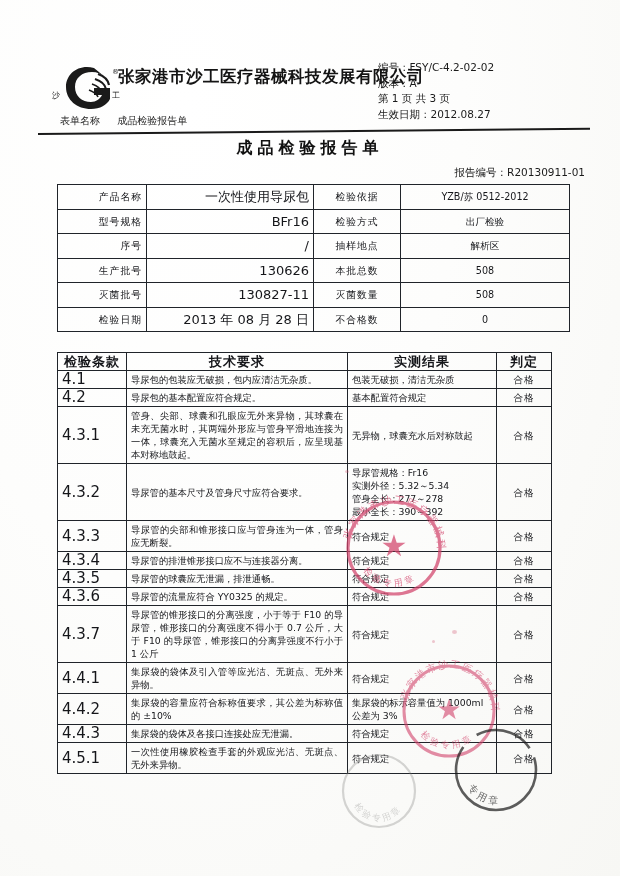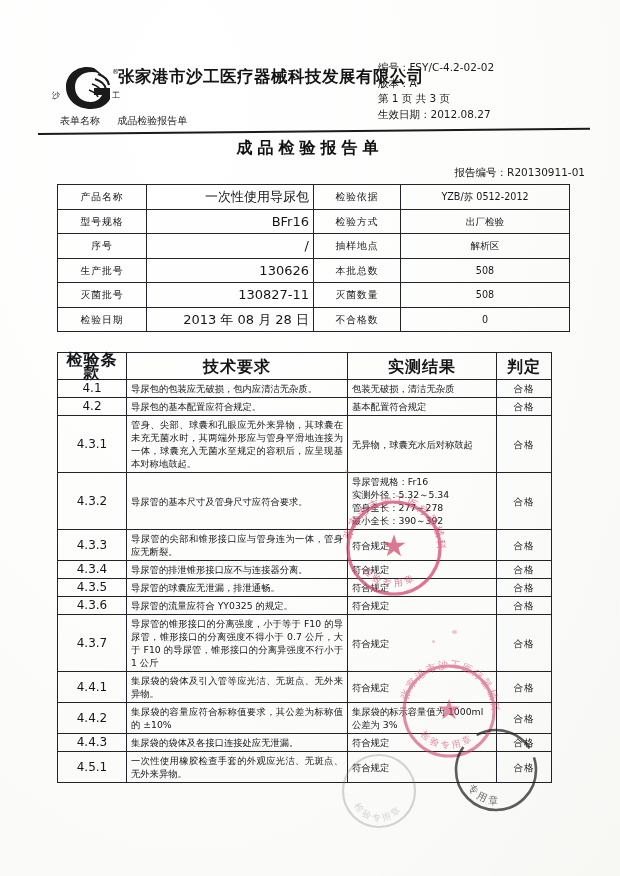--- a/index.html
+++ b/index.html
@@ -55,30 +55,30 @@
     font-size:9.5px;color:#15161a;
   }
   .info{top:184px;}
   .info td,.main td,.main th{
     border:1px solid #20242a;
     padding:0 4px;
     vertical-align:middle;
     line-height:13px;
   }
   .info td{height:23.5px;}
-  .info .lab{width:80px;text-align:center;font-size:9.8px;letter-spacing:1px;}
+  .info .lab{width:80px;text-align:right;font-size:9.8px;letter-spacing:1px;}
   .info .val{width:158px;text-align:right;font-size:13px;}
   .info .lab2{width:78px;text-align:center;font-size:9.8px;letter-spacing:1px;}
   .info .val2{width:160px;text-align:center;font-size:9.6px;}
 
   .main{top:352px;}
   .main th{
-    height:17px;text-align:center;font-weight:600;font-size:16px;letter-spacing:1px;
-  }
-  .c-code{width:60px;text-align:center;font-size:12px;}
+    height:17px;text-align:center;font-weight:600;font-size:13px;letter-spacing:1px;
+  }
+  .c-code{width:60px;text-align:left;font-size:15px;}
   .c-req{width:212px;font-size:9.3px;text-align:justify;padding:2px 4px;margin-top:44px;}
   .c-res{width:140px;font-size:9.3px;padding:2px 4px;}
   .c-jdg{width:46px;text-align:center;font-size:9.6px;letter-spacing:1px;}
   .main td{padding-top:2px;padding-bottom:2px;}
   .res-multi{line-height:12.5px;}
 
   
   .stamp{position:absolute;pointer-events:none;}
   .stamp-red{
     left:330px;top:484px;width:128px;height:128px;opacity:.72;

